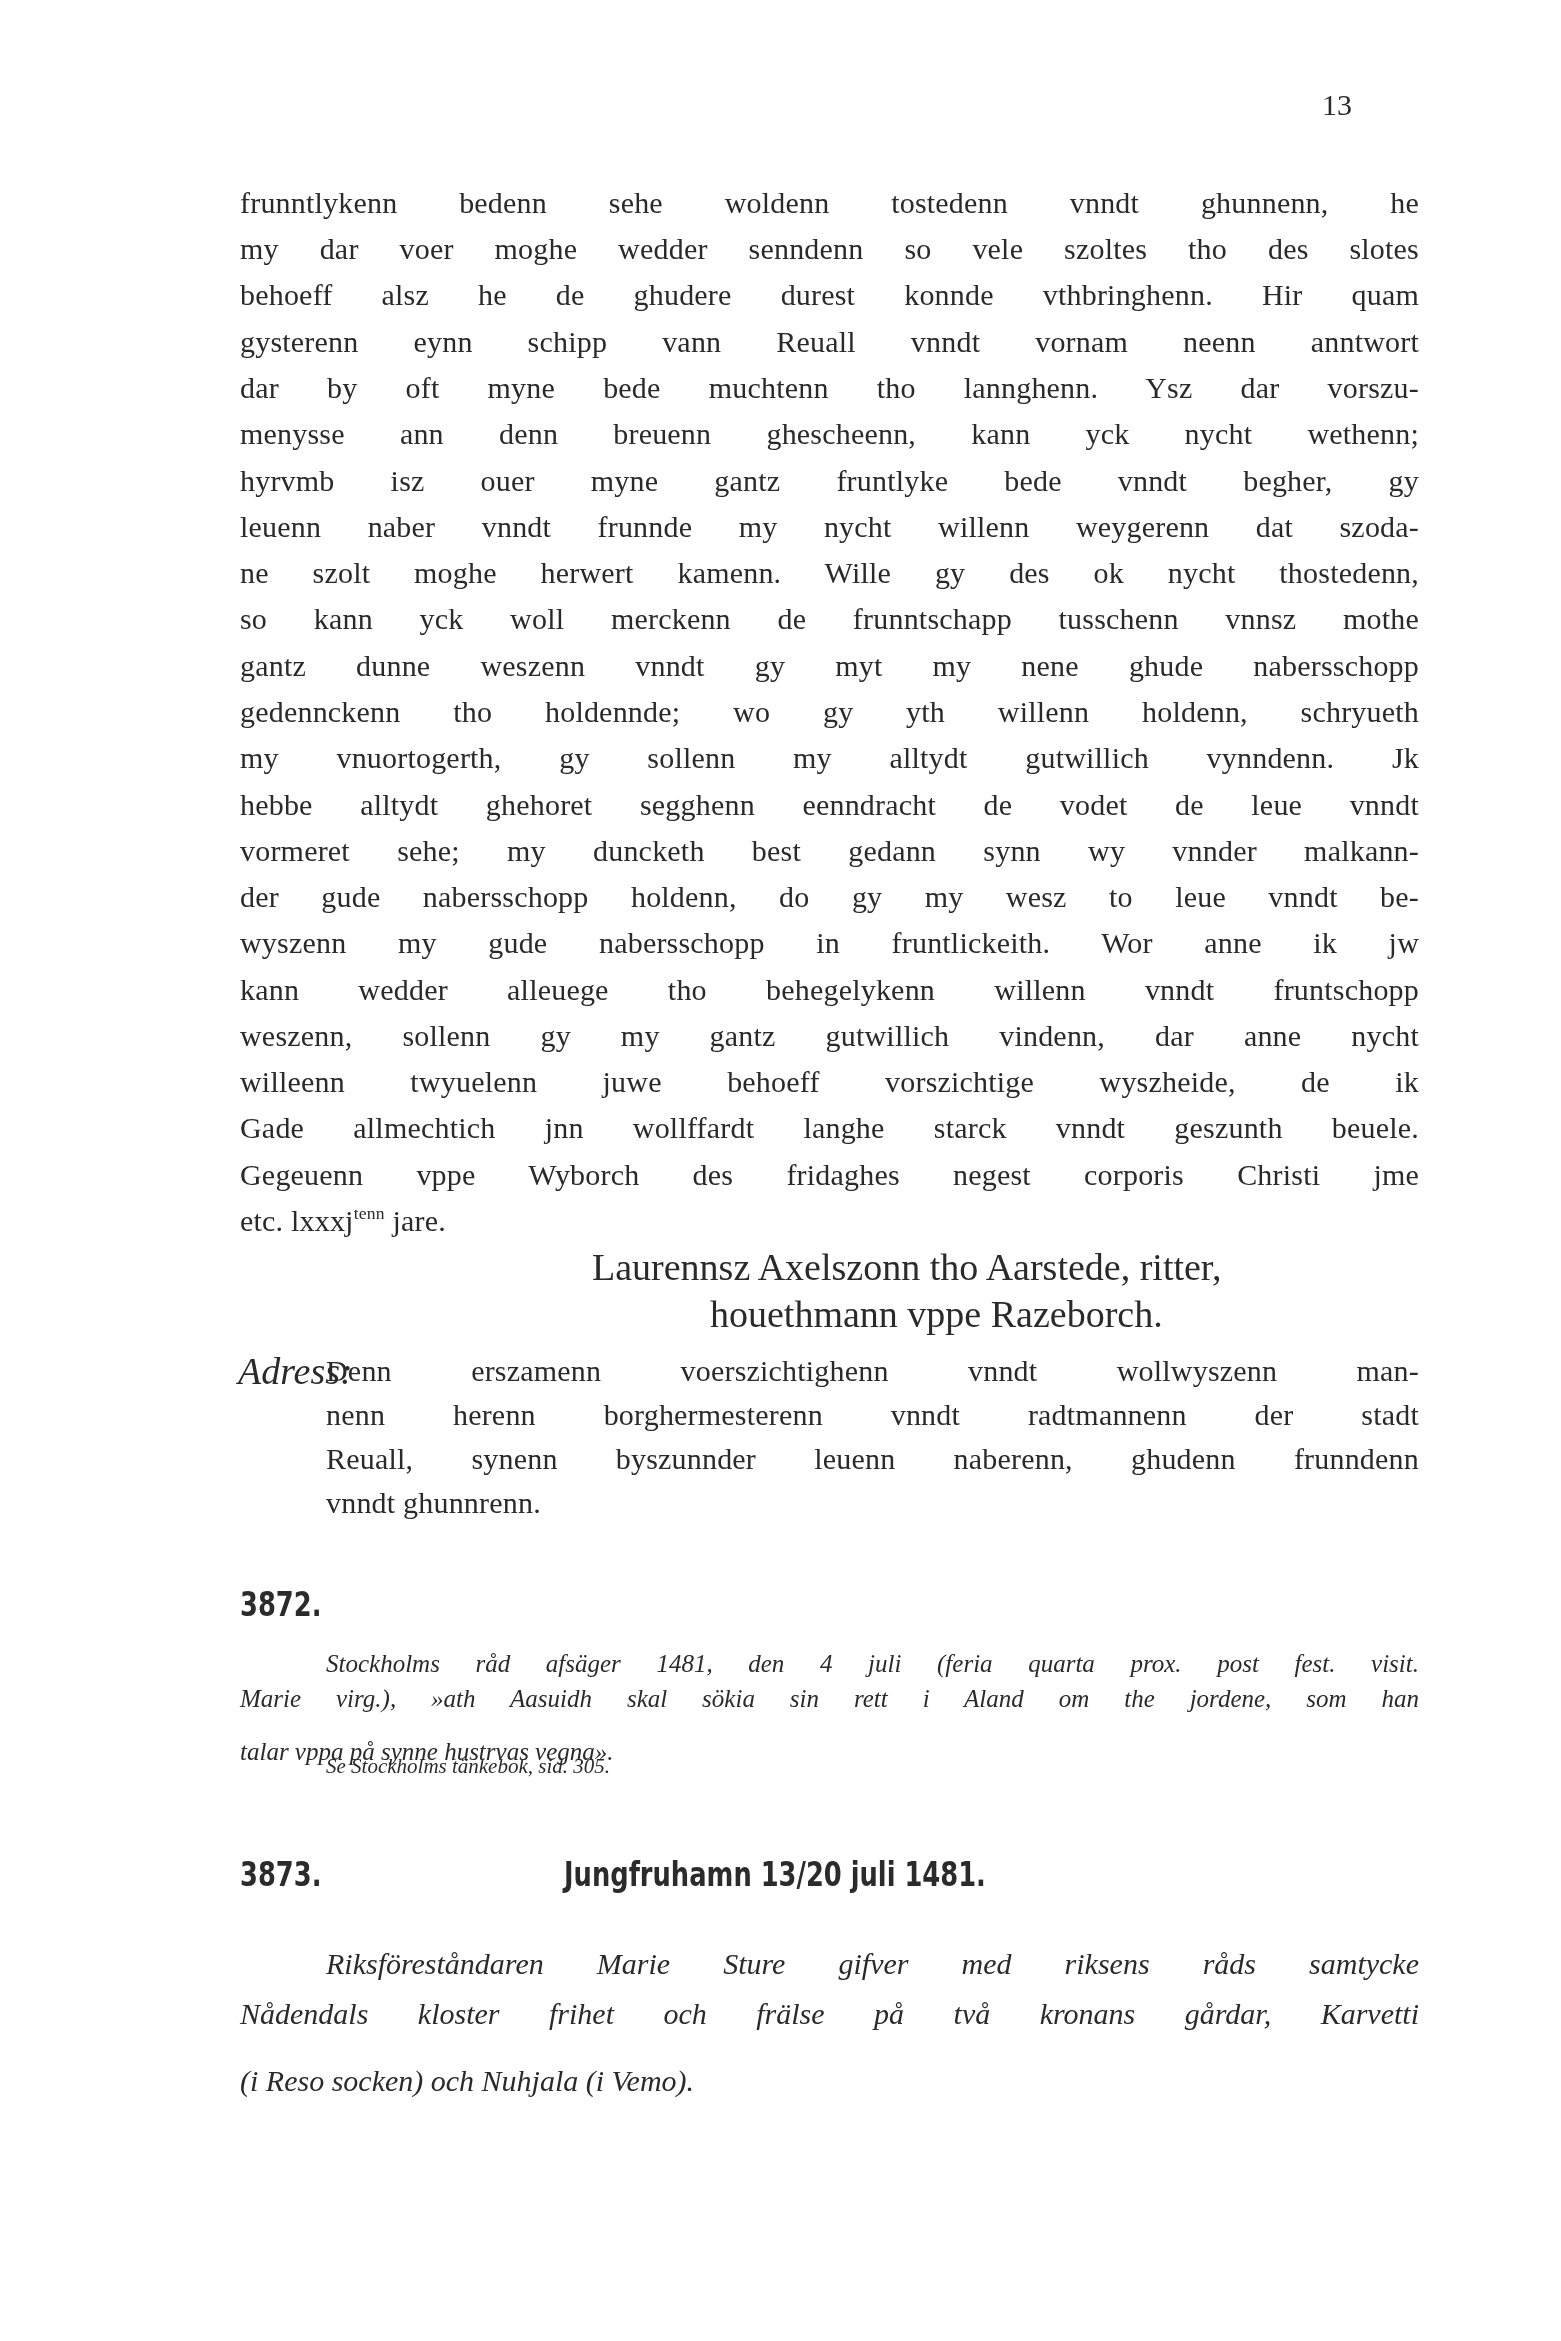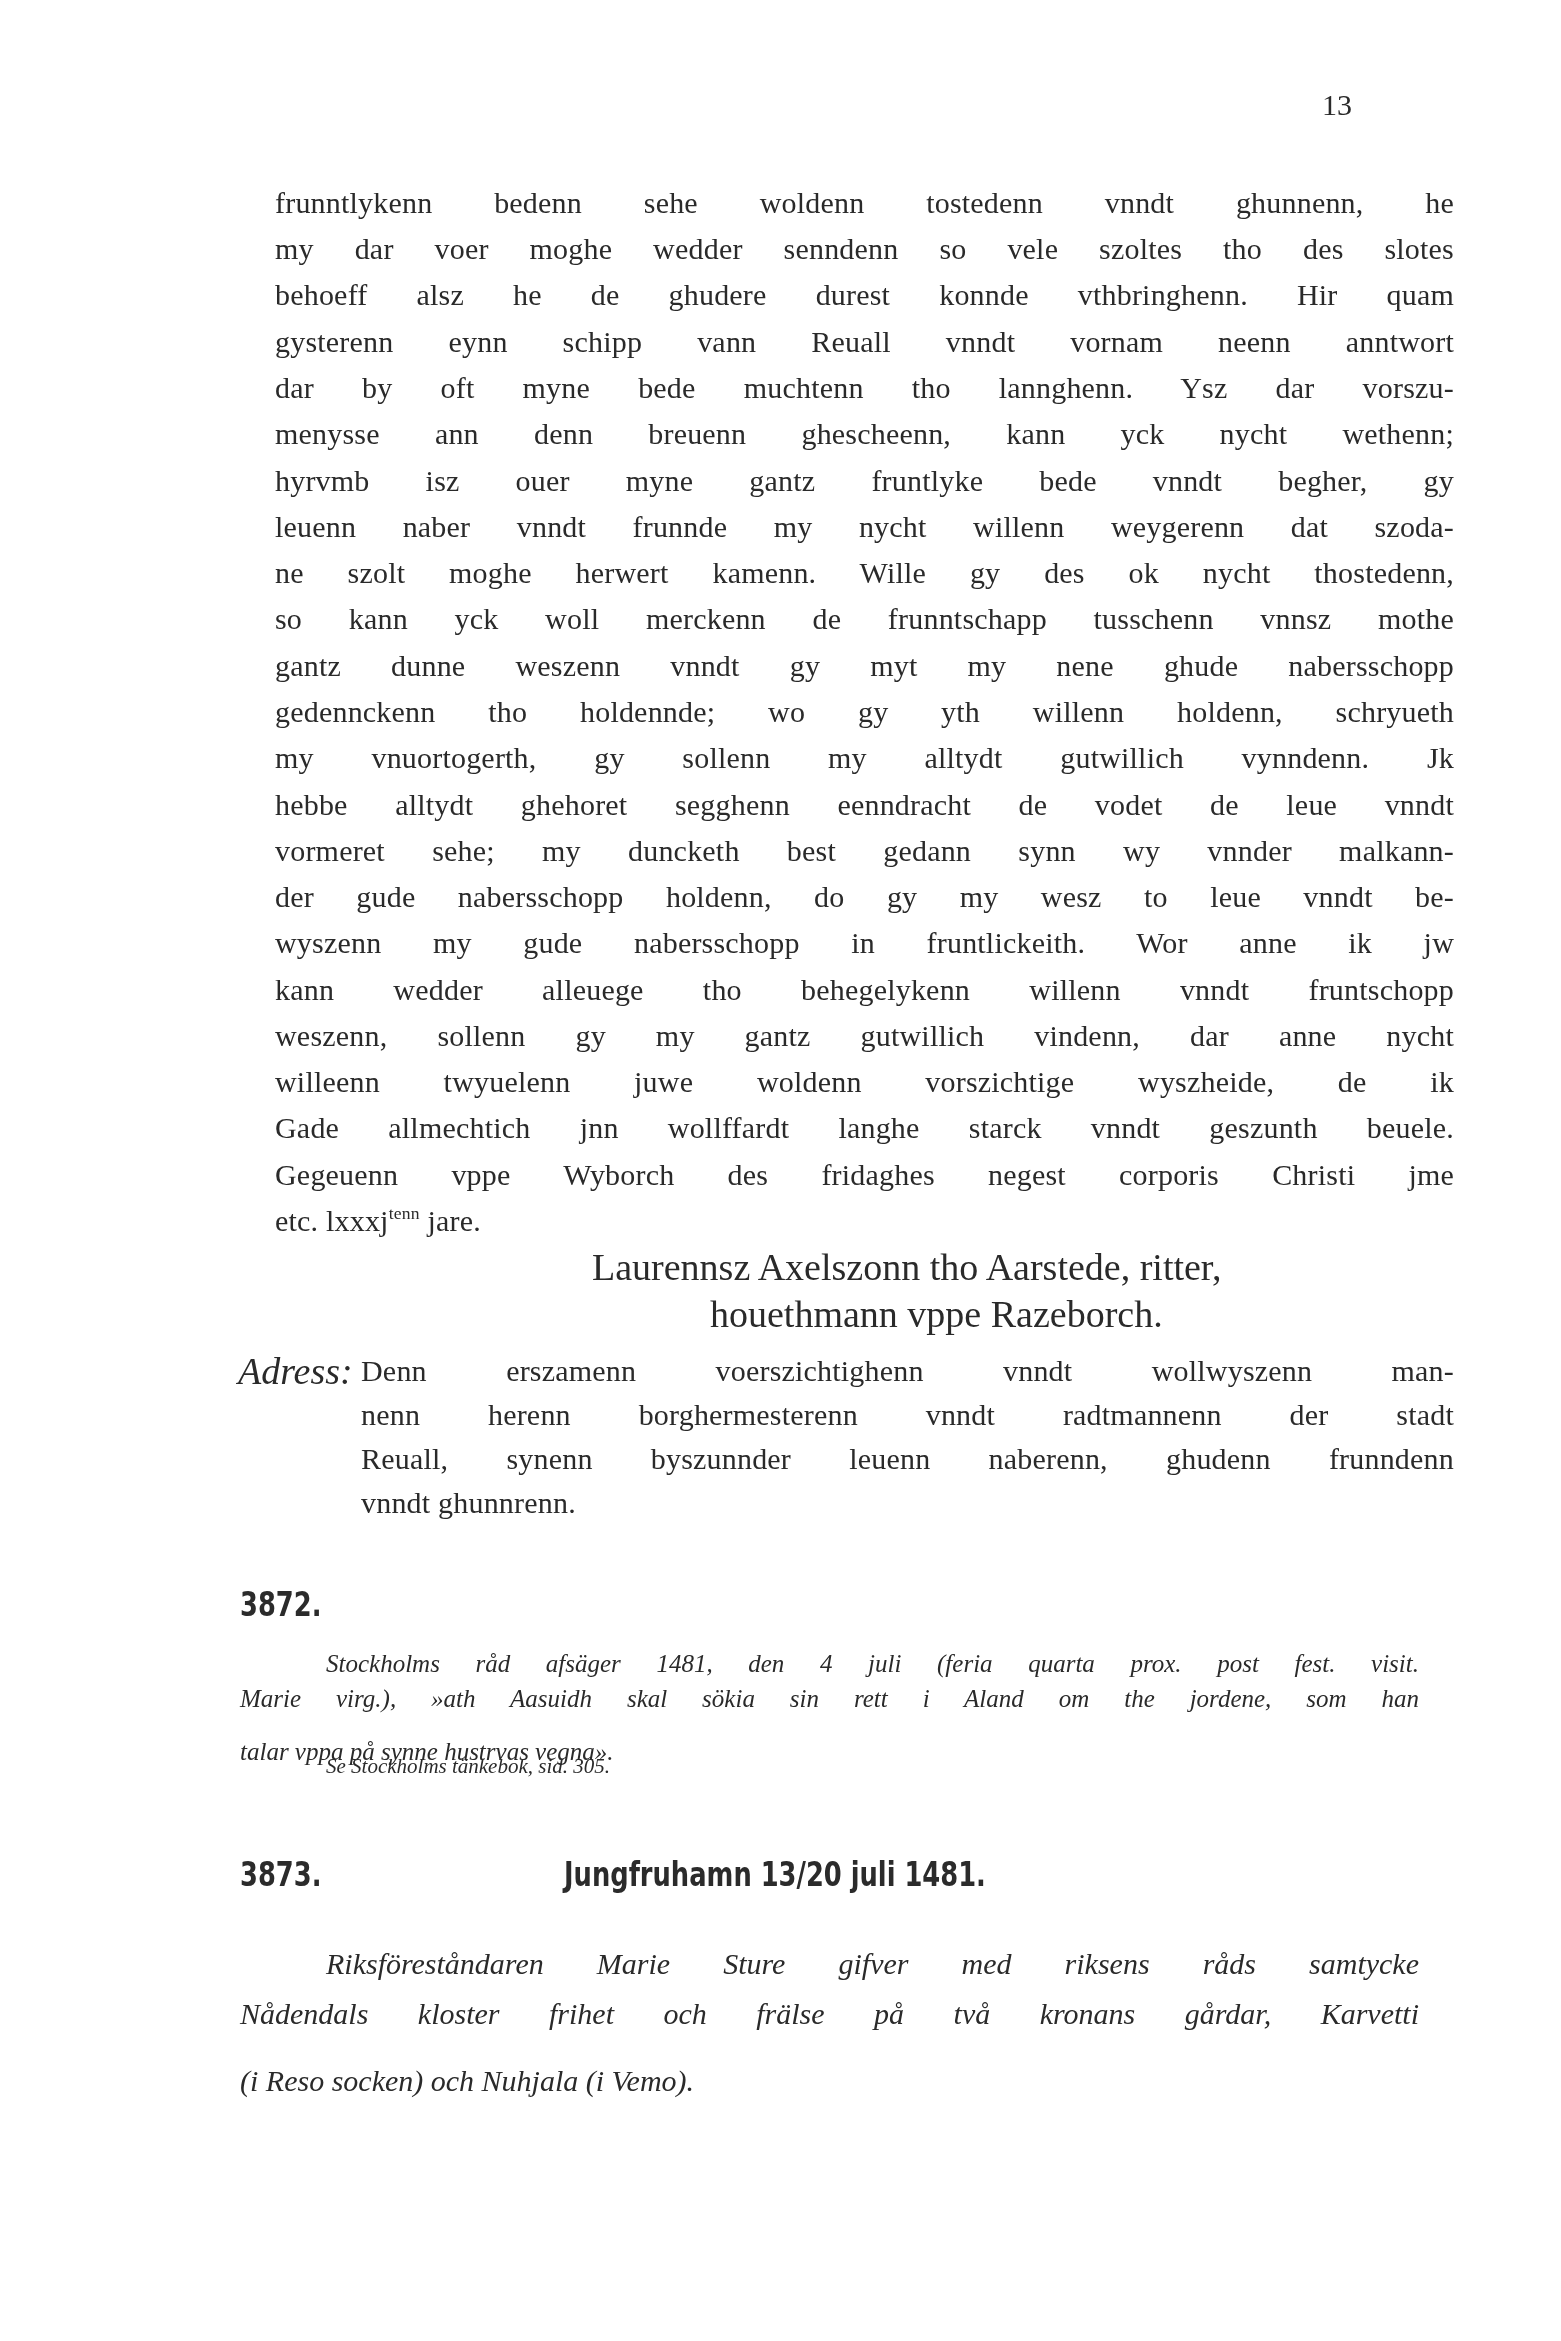--- a/index.html
+++ b/index.html
@@ -1,20 +1,20 @@
 <!DOCTYPE html>
 <html style="font-size:14px"><head>
 <meta charset="utf-8">
 <style>
   html, body { margin:0; padding:0; }
   body { width:1562px; height:2342px; background:#ffffff; position:relative; overflow:hidden;
          font-family:"DejaVu Serif", "Liberation Serif", serif; color:#2a2a2a; }
   .pn { position:absolute; left:1322px; top:88px; font-size:30px; font-family:"Liberation Serif", serif; }
   .line { position:absolute; left:240px; width:1179px; font-size:30px; line-height:48px; height:48px;
-          white-space:nowrap; text-align:justify; text-align-last:justify; font-family:"Liberation Serif", serif; letter-spacing:0.2px;margin-left:35px;}
+          white-space:nowrap; text-align:justify; text-align-last:justify; font-family:"Liberation Serif", serif; letter-spacing:0.2px;}
   .line.last { text-align-last:left; }
   .sig { position:absolute; font-size:38px; line-height:48px; white-space:nowrap; font-family:"Liberation Serif", serif; }
   .ind { left:326px; width:1093px; }
   sup { font-size:17.6px; vertical-align:12.3px; line-height:0; }
   .it { font-style:italic; }
   .hnum { position:absolute; left:240px; font-family:"DejaVu Sans", sans-serif; font-weight:bold;
           font-size:33px; transform:scaleX(0.78); transform-origin:left; color:#2b2b2b; }
   .htitle { position:absolute; left:564px; font-family:"DejaVu Sans", sans-serif; font-weight:bold;
             font-size:33px; transform:scaleX(0.78); transform-origin:left; color:#2b2b2b; white-space:nowrap; }
   .small { position:absolute; font-style:italic; font-size:25px; line-height:37px; white-space:nowrap;
@@ -42,21 +42,21 @@
   <div class="line" style="top: 595px;">so kann yck woll merckenn de frunntschapp tusschenn vnnsz mothe</div>
   <div class="line" style="top: 642px;">gantz dunne weszenn vnndt gy myt my nene ghude nabersschopp</div>
   <div class="line" style="top: 688px;">gedennckenn tho holdennde; wo gy yth willenn holdenn, schryueth</div>
   <div class="line" style="top: 734px;">my vnuortogerth, gy sollenn my alltydt gutwillich vynndenn. Jk</div>
   <div class="line" style="top: 781px;">hebbe alltydt ghehoret segghenn eenndracht de vodet de leue vnndt</div>
   <div class="line" style="top: 827px;">vormeret sehe; my duncketh best gedann synn wy vnnder malkann-</div>
   <div class="line" style="top: 873px;">der gude nabersschopp holdenn, do gy my wesz to leue vnndt be-</div>
   <div class="line" style="top: 919px;">wyszenn my gude nabersschopp in fruntlickeith. Wor anne ik jw</div>
   <div class="line" style="top: 966px;">kann wedder alleuege tho behegelykenn willenn vnndt fruntschopp</div>
   <div class="line" style="top: 1012px;">weszenn, sollenn gy my gantz gutwillich vindenn, dar anne nycht</div>
-  <div class="line" style="top: 1058px;">willeenn twyuelenn juwe woldenn vorszichtige wyszheide, de ik</div>
+  <div class="line" style="top: 1058px;">willeenn twyuelenn juwe behoeff vorszichtige wyszheide, de ik</div>
   <div class="line" style="top: 1104px;">Gade allmechtich jnn wollffardt langhe starck vnndt geszunth beuele.</div>
   <div class="line" style="top: 1151px;">Gegeuenn vppe Wyborch des fridaghes negest corporis Christi jme</div>
   <div class="line last" style="top: 1197px;"><span>etc. lxxxj</span><sup>tenn</sup><span> jare.</span></div>
   <div class="sig" style="top:1243px; left:592px">Laurennsz Axelszonn tho Aarstede, ritter,</div>
   <div class="sig" style="top:1290px; left:710px">houethmann vppe Razeborch.</div>
 </div>
 
 <div>
   <div class="sig it" style="top:1347px; left:238px">Adress:</div>
   <div class="line ind" style="top:1347px">Denn erszamenn voerszichtighenn vnndt wollwyszenn man-</div>

